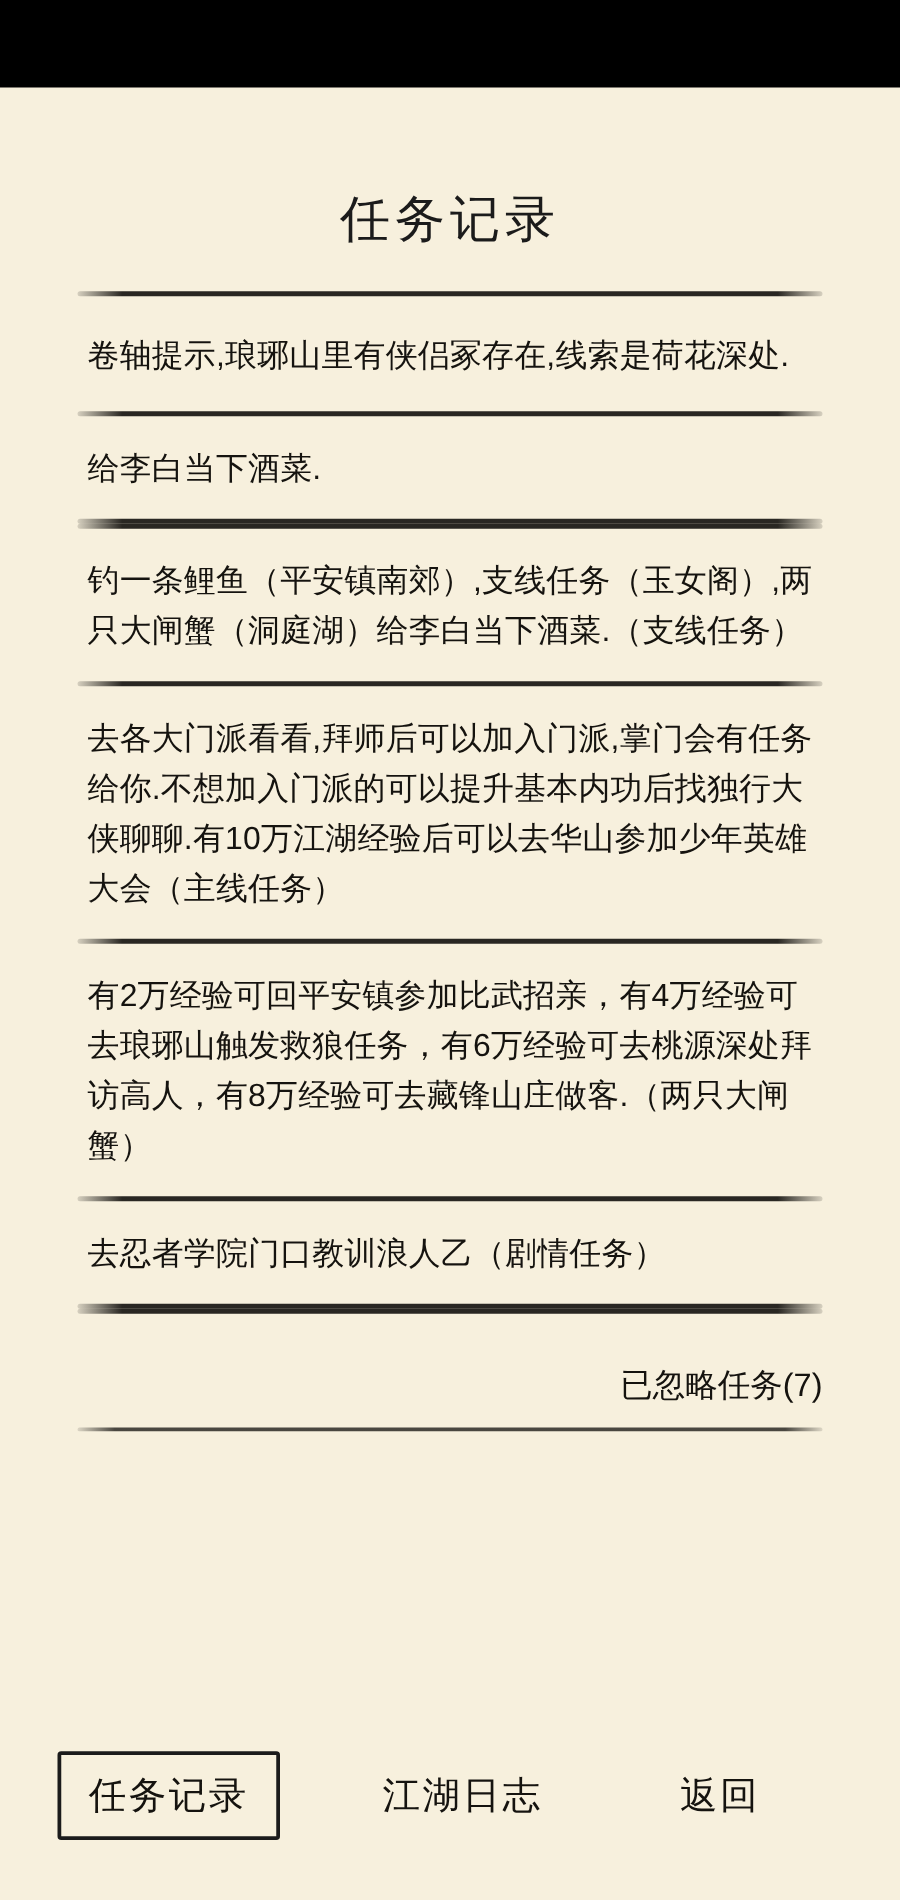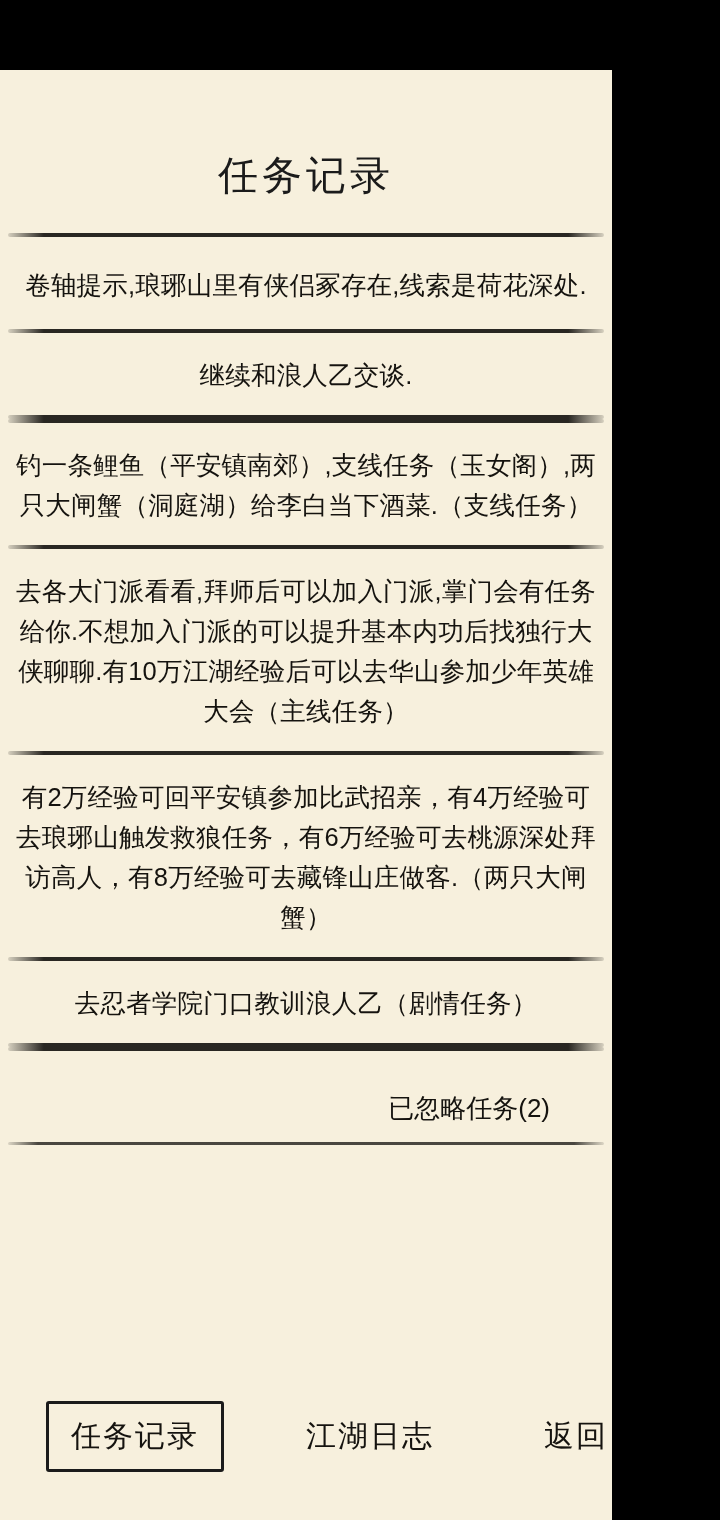--- a/index.html
+++ b/index.html
@@ -17,21 +17,21 @@
     position: relative;
     width: 720px;
     height: 1520px;
     background: #000000;
     box-sizing: border-box;
   }
   .page {
     position: absolute;
     left: 0;
     top: 70px;
-    width: 612px;
+    width: 720px;
     height: 1450px;
     background: #f7f0dd;
     box-sizing: border-box;
     overflow: hidden;
   }
   .title {
     text-align: center;
     font-size: 40px;
     color: #1b1b1b;
     letter-spacing: 4px;
@@ -52,21 +52,20 @@
   .divider.thin {
     height: 3px;
     background: linear-gradient(to right,
         rgba(30,28,24,0.12) 0%,
         rgba(30,28,24,0.8) 5%,
         rgba(30,28,24,0.8) 95%,
         rgba(30,28,24,0.12) 100%);
   }
   .list {
     margin-top: 36px;
-    text-align: center;
   }
   .quest-row {
     padding: 22px 0 20px 0;
   }
   .quest-text {
     width: 580px;
     margin: 0 auto;
     font-size: 25.5px;
     line-height: 40px;
     color: #15130f;
@@ -124,21 +123,21 @@
     <div class="divider"></div>
 
     <div class="list" style="margin-top:0">
 
       <div class="quest-row" style="padding-top:28px;padding-bottom:24px">
         <div class="quest-text">卷轴提示,琅琊山里有侠侣冢存在,线索是荷花深处.</div>
       </div>
       <div class="divider"></div>
 
       <div class="quest-row">
-        <div class="quest-text">继续和浪人乙交谈.</div>
+        <div class="quest-text">给李白当下酒菜.</div>
       </div>
       <div class="divider"></div>
 
       <div class="divider"></div>
 
       <div class="quest-row">
         <div class="quest-text">钓一条鲤鱼（平安镇南郊）,支线任务（玉女阁）,两只大闸蟹（洞庭湖）给李白当下酒菜.（支线任务）</div>
       </div>
       <div class="divider"></div>
 
@@ -155,21 +154,21 @@
       <div class="quest-row">
         <div class="quest-text">去忍者学院门口教训浪人乙（剧情任务）</div>
       </div>
       <div class="divider"></div>
 
       <div class="divider"></div>
 
     </div>
 
     <div class="ignored-wrap">
-      <span class="ignored">已忽略任务(2)</span>
+      <span class="ignored">已忽略任务(7)</span>
     </div>
     <div class="divider thin"></div>
 
     <div class="footer">
       <div class="footer-btn btn-quest">任务记录</div>
       <div class="footer-btn btn-journal">江湖日志</div>
       <div class="footer-btn btn-back">返回</div>
     </div>
 
   </div>

